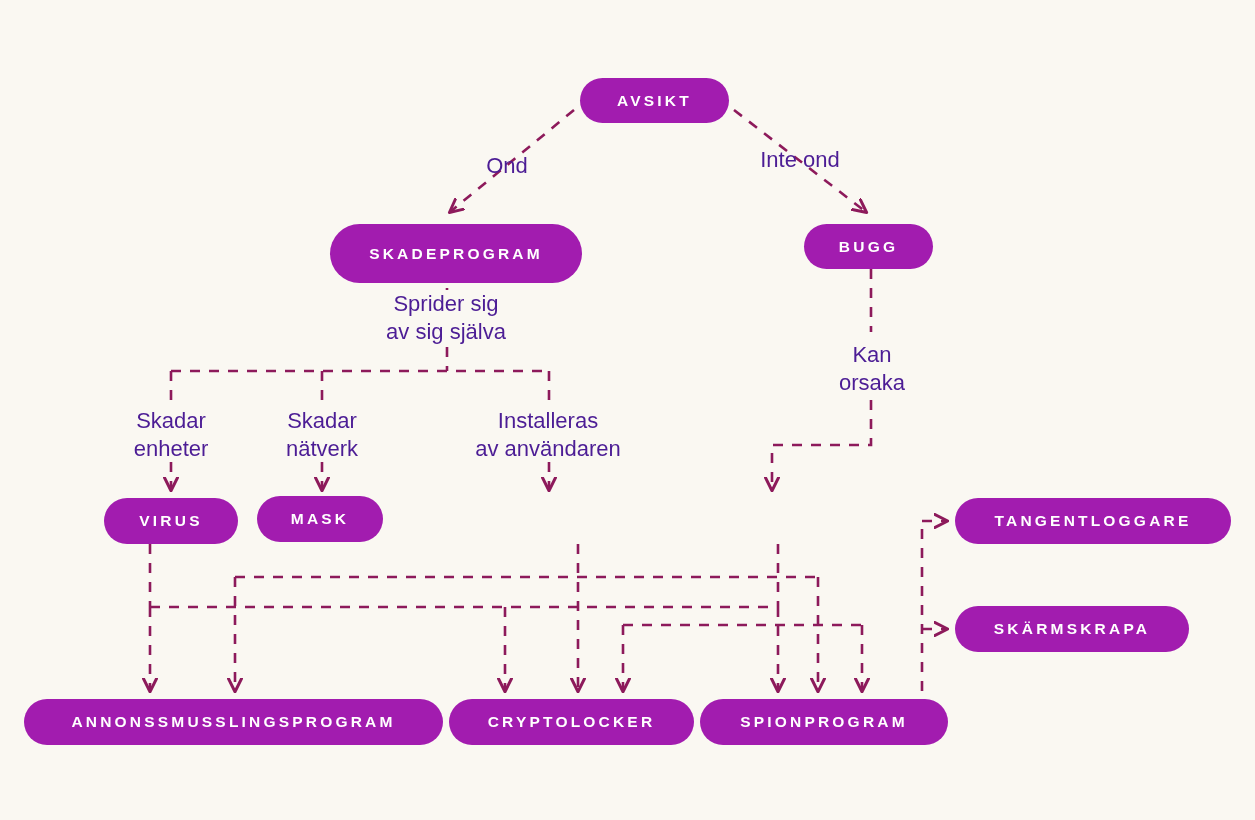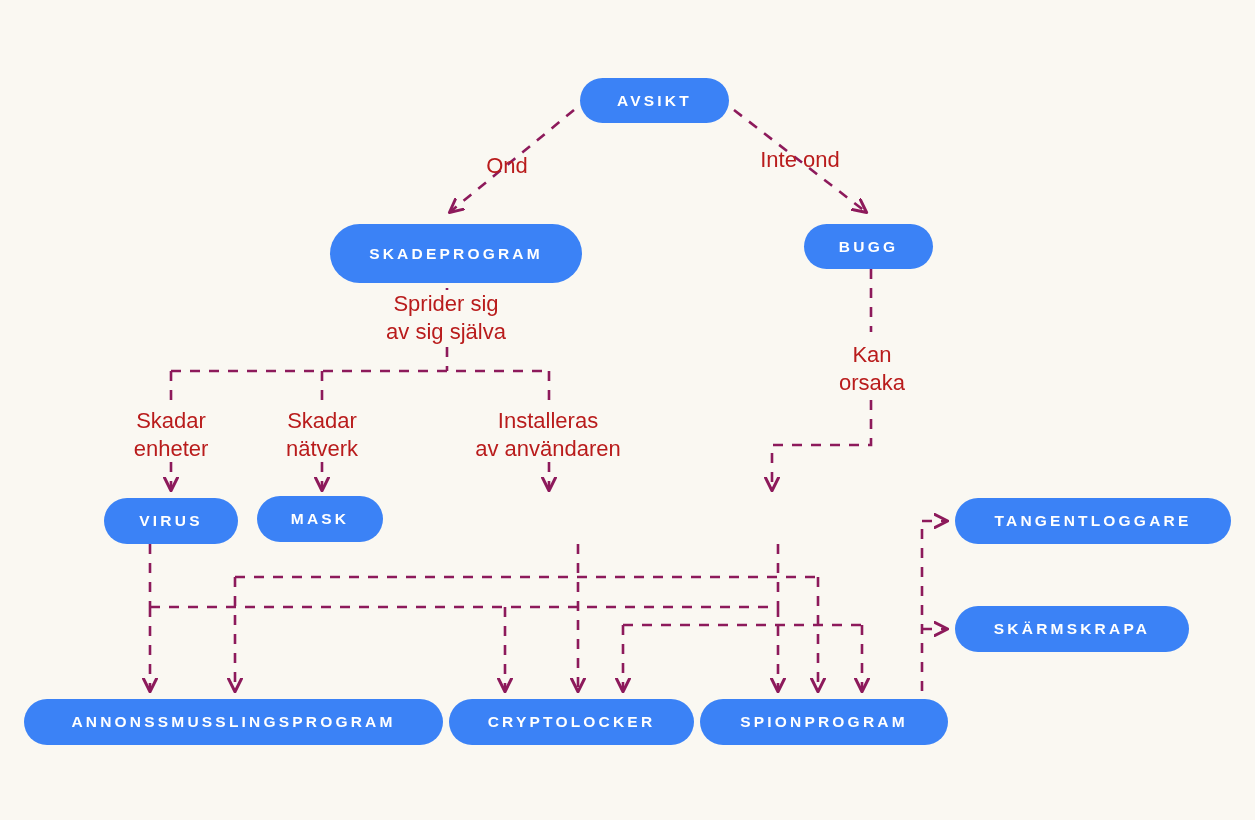--- a/index.html
+++ b/index.html
@@ -23,36 +23,36 @@
   .edge-layer {
     position: absolute;
     left: 0;
     top: 0;
     width: 1255px;
     height: 820px;
     pointer-events: none;
   }
   .node {
     position: absolute;
-    background: #3b82f6;
+    background: #a21caf;
     color: #ffffff;
     border-radius: 999px;
     display: flex;
     align-items: center;
     justify-content: center;
     font-weight: bold;
     letter-spacing: 3.2px;
     font-size: 15.5px;
     box-sizing: border-box;
     white-space: nowrap;
     text-transform: uppercase;
   }
   .edge-label {
     position: absolute;
-    color: #b91c1c;
+    color: #4c1d95;
     font-size: 22px;
     line-height: 28px;
     text-align: center;
     white-space: pre;
     letter-spacing: 0px;
   }
 </style>
 </head>
 <body>
 

